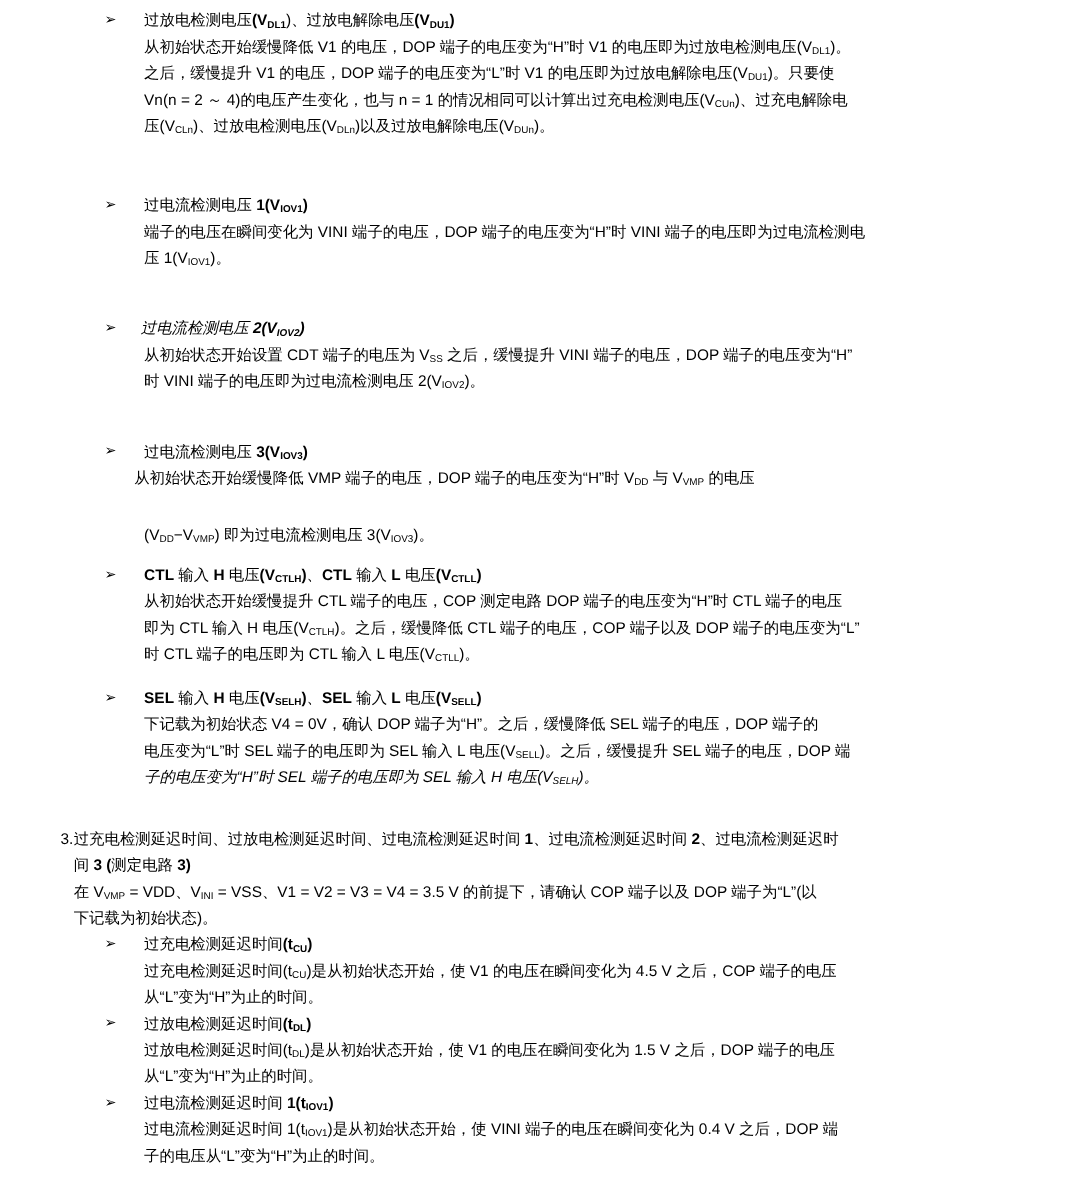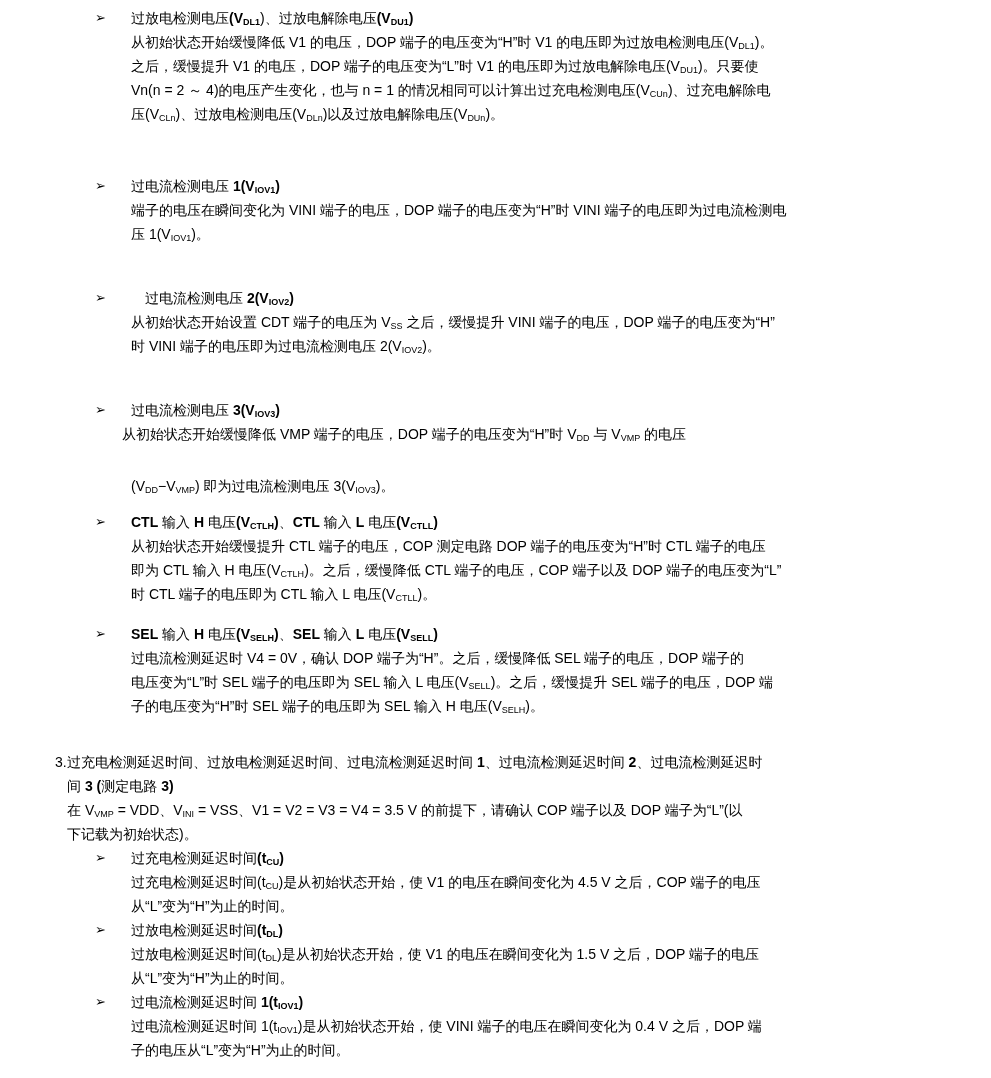--- a/index.html
+++ b/index.html
@@ -23,37 +23,37 @@
     <span style="position: absolute; top: 6px; left: 131px; white-space: nowrap; line-height: 24px;">过放电检测电压<b>(V</b><sub><b>DL1</b></sub>)、过放电解除电压<b>(V</b><sub><b>DU1</b></sub><b>)</b></span>
     <span style="position: absolute; top: 30px; left: 131px; white-space: nowrap; line-height: 24px;">从初始状态开始缓慢降低 V1 的电压，DOP 端子的电压变为“H”时 V1 的电压即为过放电检测电压(V<sub>DL1</sub>)。</span>
     <span style="position: absolute; top: 54px; left: 131px; white-space: nowrap; line-height: 24px;">之后，缓慢提升 V1 的电压，DOP 端子的电压变为“L”时 V1 的电压即为过放电解除电压(V<sub>DU1</sub>)。只要使</span>
     <span style="position: absolute; top: 78px; left: 131px; white-space: nowrap; line-height: 24px;">Vn(n = 2 ～ 4)的电压产生变化，也与 n = 1 的情况相同可以计算出过充电检测电压(V<sub>CUn</sub>)、过充电解除电</span>
     <span style="position: absolute; top: 102px; left: 131px; white-space: nowrap; line-height: 24px;">压(V<sub>CLn</sub>)、过放电检测电压(V<sub>DLn</sub>)以及过放电解除电压(V<sub>DUn</sub>)。</span>
     <span class="bullet" style="position: absolute; top: 174px; left: 95px; white-space: nowrap; line-height: 24px;">➢</span>
     <span style="position: absolute; top: 174px; left: 131px; white-space: nowrap; line-height: 24px;">过电流检测电压 <b>1(V</b><sub><b>IOV1</b></sub><b>)</b></span>
     <span style="position: absolute; top: 198px; left: 131px; white-space: nowrap; line-height: 24px;">端子的电压在瞬间变化为 VINI 端子的电压，DOP 端子的电压变为“H”时 VINI 端子的电压即为过电流检测电</span>
     <span style="position: absolute; top: 222px; left: 131px; white-space: nowrap; line-height: 24px;">压 1(V<sub>IOV1</sub>)。</span>
     <span class="bullet" style="position: absolute; top: 286px; left: 95px; white-space: nowrap; line-height: 24px;">➢</span>
-    <span style="position: absolute; top: 286px; left: 145px; white-space: nowrap; line-height: 24px;">过电流检测电压 <b>2(V</b><sub><b>IOV2</b></sub><b>)</b></span>
+    <span style="position: absolute; top: 286px; left: 128px; white-space: nowrap; line-height: 24px; font-style: italic;">过电流检测电压 <b>2(V</b><sub><b>IOV2</b></sub><b>)</b></span>
     <span style="position: absolute; top: 310px; left: 131px; white-space: nowrap; line-height: 24px;">从初始状态开始设置 CDT 端子的电压为 V<sub>SS</sub> 之后，缓慢提升 VINI 端子的电压，DOP 端子的电压变为“H”</span>
     <span style="position: absolute; top: 334px; left: 131px; white-space: nowrap; line-height: 24px;">时 VINI 端子的电压即为过电流检测电压 2(V<sub>IOV2</sub>)。</span>
     <span class="bullet" style="position: absolute; top: 398px; left: 95px; white-space: nowrap; line-height: 24px;">➢</span>
     <span style="position: absolute; top: 398px; left: 131px; white-space: nowrap; line-height: 24px;">过电流检测电压 <b>3(V</b><sub><b>IOV3</b></sub><b>)</b></span>
     <span style="position: absolute; top: 422px; left: 122px; white-space: nowrap; line-height: 24px;">从初始状态开始缓慢降低 VMP 端子的电压，DOP 端子的电压变为“H”时 V<sub>DD</sub> 与 V<sub>VMP</sub> 的电压</span>
     <span style="position: absolute; top: 446px; left: 131px; white-space: nowrap; line-height: 24px; margin-top: 28px;">(V<sub>DD</sub>−V<sub>VMP</sub>) 即为过电流检测电压 3(V<sub>IOV3</sub>)。</span>
     <span class="bullet" style="position: absolute; top: 510px; left: 95px; white-space: nowrap; line-height: 24px;">➢</span>
     <span style="position: absolute; top: 510px; left: 131px; white-space: nowrap; line-height: 24px;"><b>CTL</b> 输入 <b>H</b> 电压<b>(V</b><sub><b>CTLH</b></sub><b>)</b>、<b>CTL</b> 输入 <b>L</b> 电压<b>(V</b><sub><b>CTLL</b></sub><b>)</b></span>
     <span style="position: absolute; top: 534px; left: 131px; white-space: nowrap; line-height: 24px;">从初始状态开始缓慢提升 CTL 端子的电压，COP 测定电路 DOP 端子的电压变为“H”时 CTL 端子的电压</span>
     <span style="position: absolute; top: 558px; left: 131px; white-space: nowrap; line-height: 24px;">即为 CTL 输入 H 电压(V<sub>CTLH</sub>)。之后，缓慢降低 CTL 端子的电压，COP 端子以及 DOP 端子的电压变为“L”</span>
     <span style="position: absolute; top: 582px; left: 131px; white-space: nowrap; line-height: 24px;">时 CTL 端子的电压即为 CTL 输入 L 电压(V<sub>CTLL</sub>)。</span>
     <span class="bullet" style="position: absolute; top: 622px; left: 95px; white-space: nowrap; line-height: 24px;">➢</span>
     <span style="position: absolute; top: 622px; left: 131px; white-space: nowrap; line-height: 24px;"><b>SEL</b> 输入 <b>H</b> 电压<b>(V</b><sub><b>SELH</b></sub><b>)</b>、<b>SEL</b> 输入 <b>L</b> 电压<b>(V</b><sub><b>SELL</b></sub><b>)</b></span>
-    <span style="position: absolute; top: 646px; left: 131px; white-space: nowrap; line-height: 24px;">过电流检测延迟时 V4 = 0V，确认 DOP 端子为“H”。之后，缓慢降低 SEL 端子的电压，DOP 端子的</span>
+    <span style="position: absolute; top: 646px; left: 131px; white-space: nowrap; line-height: 24px;">下记载为初始状态 V4 = 0V，确认 DOP 端子为“H”。之后，缓慢降低 SEL 端子的电压，DOP 端子的</span>
     <span style="position: absolute; top: 670px; left: 131px; white-space: nowrap; line-height: 24px;">电压变为“L”时 SEL 端子的电压即为 SEL 输入 L 电压(V<sub>SELL</sub>)。之后，缓慢提升 SEL 端子的电压，DOP 端</span>
-    <span style="position: absolute; top: 694px; left: 131px; white-space: nowrap; line-height: 24px;">子的电压变为“H”时 SEL 端子的电压即为 SEL 输入 H 电压(V<sub>SELH</sub>)。</span>
+    <span style="position: absolute; top: 694px; left: 131px; white-space: nowrap; line-height: 24px; font-style: italic;">子的电压变为“H”时 SEL 端子的电压即为 SEL 输入 H 电压(V<sub>SELH</sub>)。</span>
     <span style="position: absolute; top: 750px; left: 55px; white-space: nowrap; line-height: 24px;">3.</span>
     <span style="position: absolute; top: 750px; left: 67px; white-space: nowrap; line-height: 24px;">过充电检测延迟时间、过放电检测延迟时间、过电流检测延迟时间 <b>1</b>、过电流检测延迟时间 <b>2</b>、过电流检测延迟时</span>
     <span style="position: absolute; top: 774px; left: 67px; white-space: nowrap; line-height: 24px;">间 <b>3 (</b>测定电路 <b>3)</b></span>
     <span style="position: absolute; top: 798px; left: 67px; white-space: nowrap; line-height: 24px;">在 V<sub>VMP</sub> = VDD、V<sub>INI</sub> = VSS、V1 = V2 = V3 = V4 = 3.5 V 的前提下，请确认 COP 端子以及 DOP 端子为“L”(以</span>
     <span style="position: absolute; top: 822px; left: 67px; white-space: nowrap; line-height: 24px;">下记载为初始状态)。</span>
     <span class="bullet" style="position: absolute; top: 846px; left: 95px; white-space: nowrap; line-height: 24px;">➢</span>
     <span style="position: absolute; top: 846px; left: 131px; white-space: nowrap; line-height: 24px;">过充电检测延迟时间<b>(t</b><sub><b>CU</b></sub><b>)</b></span>
     <span style="position: absolute; top: 870px; left: 131px; white-space: nowrap; line-height: 24px;">过充电检测延迟时间(t<sub>CU</sub>)是从初始状态开始，使 V1 的电压在瞬间变化为 4.5 V 之后，COP 端子的电压</span>
     <span style="position: absolute; top: 894px; left: 131px; white-space: nowrap; line-height: 24px;">从“L”变为“H”为止的时间。</span>
     <span class="bullet" style="position: absolute; top: 918px; left: 95px; white-space: nowrap; line-height: 24px;">➢</span>

